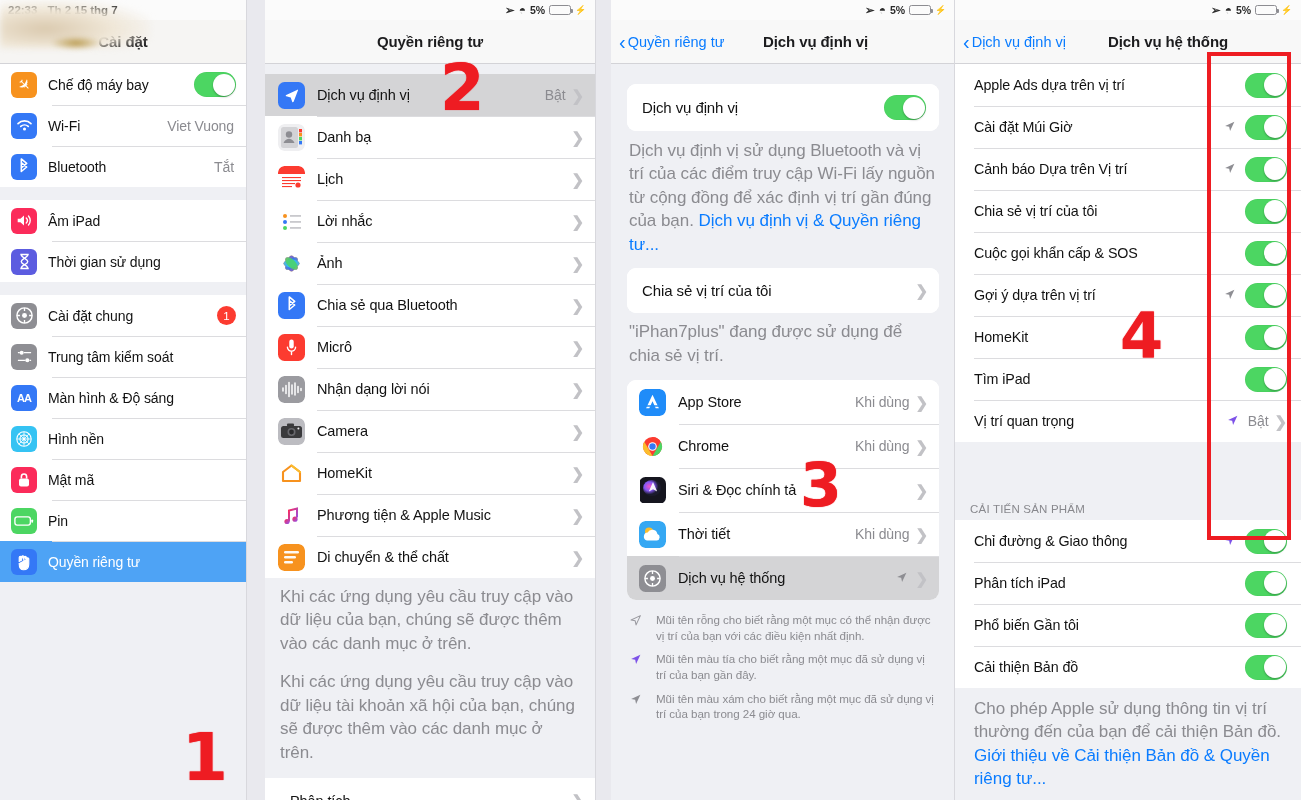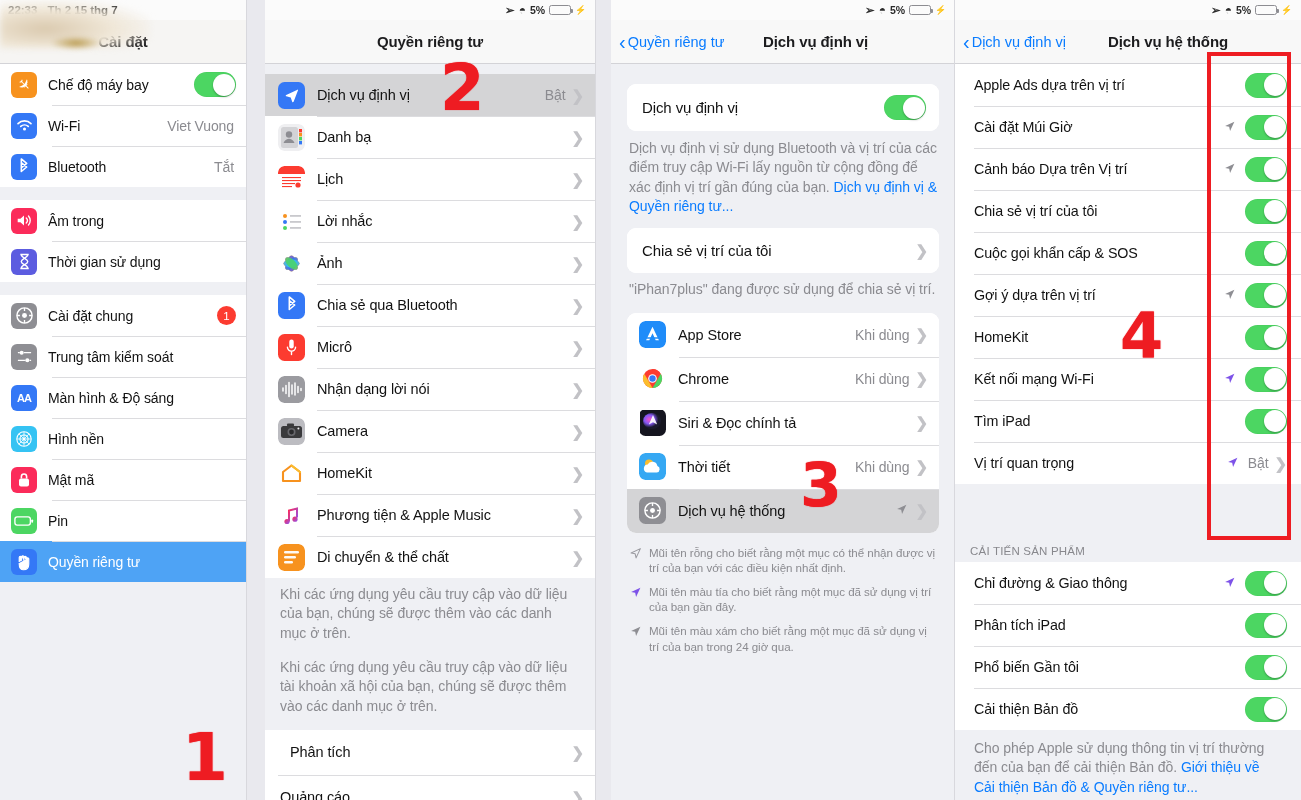--- a/index.html
+++ b/index.html
@@ -71,21 +71,21 @@
   .toggle { width:42px; height:25px; border-radius:13px; background:#4cd662; position:relative; flex:none; cursor:pointer;
             box-shadow: inset 0 0 0 0.5px rgba(0,0,0,.05); }
   .toggle .knob { position:absolute; top:1.5px; left:18.5px; width:22px; height:22px; border-radius:50%; background:#fff;
                   box-shadow:0 1px 2px rgba(0,0,0,.3); }
 
   .arrow-ind { font-size:13px; margin-right:9px; line-height:1; transform:rotate(0deg); }
   .arrow-ind.purple { color:#7d52e8; }
   .arrow-ind.gray { color:#8e8e93; }
 
   .footnote {
-    font-size:14px; color:#8b8b90; line-height:1.38;
+    font-size:17px; color:#8b8b90; line-height:1.38;
     padding:7px 15px 14px 15px; letter-spacing:-0.05px;
   }
   .footnote a { color:#0a7cff; text-decoration:none; }
   .grouphead {
     font-size:11.5px; color:#88888d; padding:17px 15px 5px 15px; letter-spacing:0.2px;margin-top:44px;
   }
   .gap { height:13px; }
 
   
   #p1 { left:0; width:246px; }
@@ -105,21 +105,21 @@
            font-size:11.5px; display:flex; align-items:center; justify-content:center; font-weight:500;}
 
   
   #p2 { left:265px; width:330px; }
   #p2 .row { height:42px; }
 
   
   #p3 { left:611px; width:344px; background:#eff0f4;}
   #p3 .card { background:#fff; margin:0 16px; border-radius:9px; overflow:hidden; }
   #p3 .row { height:44px; }
-  .hintline { display:flex; align-items:flex-start; gap:7px; padding:2px 18px 6px 18px; }
+  .hintline { display:flex; align-items:flex-start; gap:14px; padding:2px 18px 6px 18px; }
   .hintline .ha { font-size:12px; line-height:1.3; flex:none; margin-top:2px;}
   .hintline .ht { font-size:11.6px; color:#8b8b90; line-height:1.35; letter-spacing:-0.05px;}
 
   
   #p4 { left:955px; width:346px; background:#eff0f4;}
   #p4 .card { background:#fff; overflow:hidden; }
   #p4 .row { height:42px; padding-left:19px; padding-right:14px; }
   #p4 .row + .row:before { left:19px; }
   #p4 .row .label { font-size:14.3px; }
 
@@ -184,21 +184,21 @@
         </div>
         <div class="gap"></div>
         <div class="group">
           <div class="row inset">
             <span class="appicon" style="background: rgb(251, 43, 90);">
               <svg width="18" height="15" viewBox="0 0 20 16">
                 <path d="M3 6h3l4-3.5v11L6 10H3z" fill="#fff"></path>
                 <path d="M12.5 5.2a4 4 0 010 5.6M15 3a7.5 7.5 0 010 10" stroke="#fff" stroke-width="1.5" fill="none" stroke-linecap="round"></path>
               </svg>
             </span>
-            <span class="label">Âm trong</span>
+            <span class="label">Âm iPad</span>
           </div>
           <div class="row inset">
             <span class="appicon" style="background: rgb(92, 92, 224);">
               <svg width="13" height="17" viewBox="0 0 14 18">
                 <path d="M2.5 1.5h9M2.5 16.5h9M3.5 1.5c0 4 7 4 7 7.5s-7 3.5-7 7.5" stroke="#fff" stroke-width="1.5" fill="none"></path>
                 <path d="M10.5 1.5c0 4-7 4-7 7.5s7 3.5 7 7.5" stroke="#fff" stroke-width="1.5" fill="none"></path>
               </svg>
             </span>
             <span class="label">Thời gian sử dụng</span>
           </div>
@@ -669,29 +669,20 @@
               <span class="knob"></span>
             </span>
           </div>
           <div class="row">
             <span class="label">HomeKit</span>
             <span class="toggle">
               <span class="knob"></span>
             </span>
           </div>
           <div class="row">
-            <span class="label">Kết nối mạng Wi-Fi</span>
-            <span class="arrow-ind purple"><svg width="13" height="13" viewBox="0 0 16 16">
-                <path d="M14 2L2.6 7.3l5 1.1 1.1 5z" fill="#7d52e8"></path>
-              </svg></span>
-            <span class="toggle">
-              <span class="knob"></span>
-            </span>
-          </div>
-          <div class="row">
             <span class="label">Tìm iPad</span>
             <span class="toggle">
               <span class="knob"></span>
             </span>
           </div>
           <div class="row">
             <span class="label">Vị trí quan trọng</span>
             <span class="arrow-ind purple"><svg width="13" height="13" viewBox="0 0 16 16">
                 <path d="M14 2L2.6 7.3l5 1.1 1.1 5z" fill="#7d52e8"></path>
               </svg></span>

